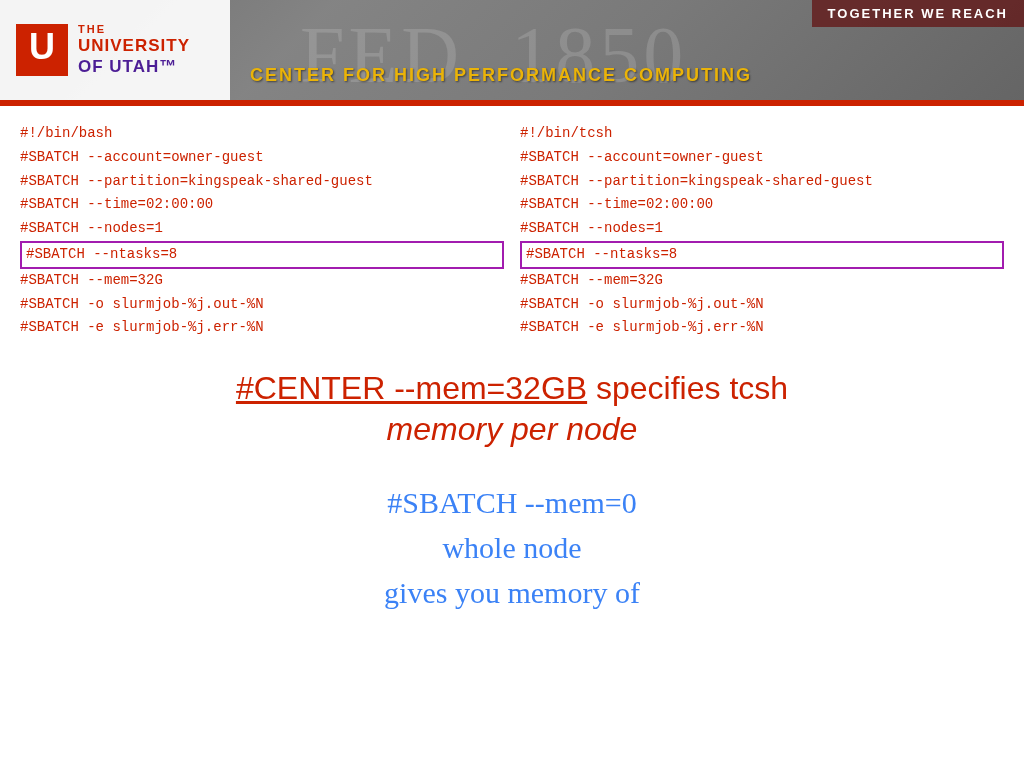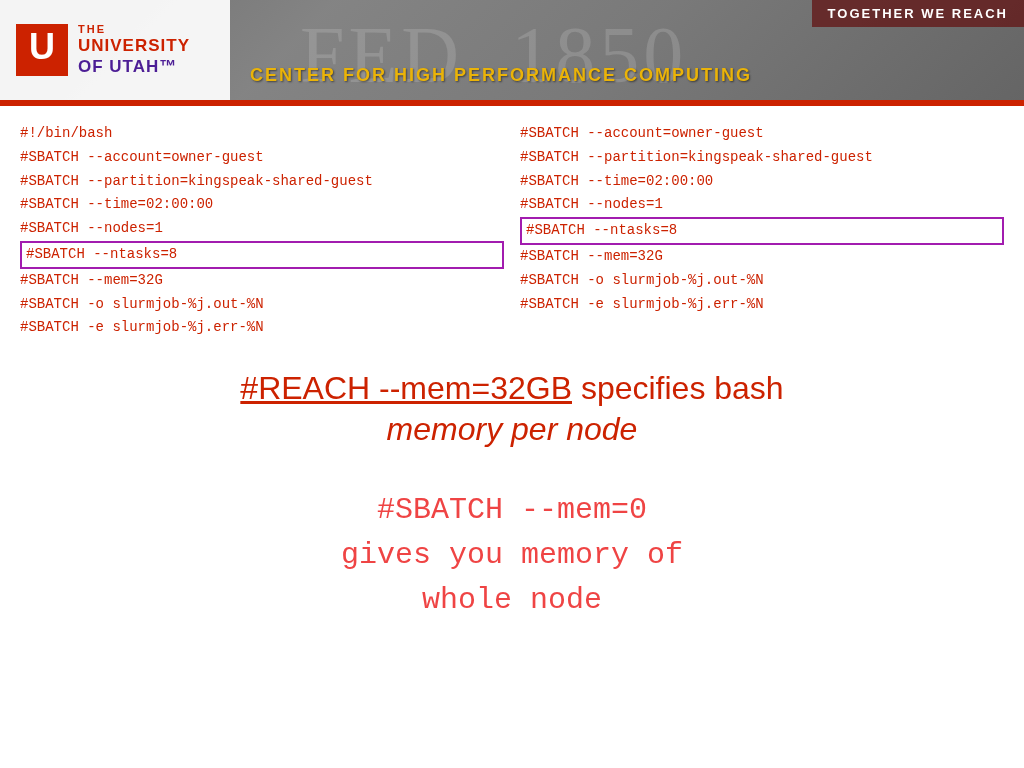--- a/index.html
+++ b/index.html
@@ -172,28 +172,28 @@
     }
 
     .explanation-line1 .normal {
       font-family: Arial, sans-serif;
     }
 
     .explanation-line2 {
       font-size: 32px;
       color: #cc2200;
       font-style: italic;
-      margin-bottom: 40px;
+      margin-bottom: 32px;
     }
 
     .explanation-block2 {
       font-size: 30px;
-      color: #ef4444;
+      color: #3b82f6;
       line-height: 1.5;
-      font-family: Liberation Mono, monospace;
+      font-family: Liberation Serif, serif;
     }
 
     
   </style>
 </head>
 <body>
 
 <div class="header">
   <div class="header-bg"></div>
   <div class="header-watermark">FED&nbsp;&nbsp;1850</div>
@@ -230,38 +230,39 @@
         <span class="code-line">#SBATCH --partition=kingspeak-shared-guest</span>
         <span class="code-line">#SBATCH --time=02:00:00</span>
         <span class="code-line">#SBATCH --nodes=1</span>
         <span class="code-line highlighted">#SBATCH --ntasks=8</span>
         <span class="code-line">#SBATCH --mem=32G</span>
         <span class="code-line">#SBATCH -o slurmjob-%j.out-%N</span>
         <span class="code-line">#SBATCH -e slurmjob-%j.err-%N</span>
       </div>
 
     <div class="code-col" id="right-col">
+        <span class="code-line">#!/bin/tcsh</span>
         <span class="code-line">#SBATCH --account=owner-guest</span>
         <span class="code-line">#SBATCH --partition=kingspeak-shared-guest</span>
         <span class="code-line">#SBATCH --time=02:00:00</span>
         <span class="code-line">#SBATCH --nodes=1</span>
         <span class="code-line highlighted">#SBATCH --ntasks=8</span>
         <span class="code-line">#SBATCH --mem=32G</span>
         <span class="code-line">#SBATCH -o slurmjob-%j.out-%N</span>
         <span class="code-line">#SBATCH -e slurmjob-%j.err-%N</span>
       </div>
   </div>
 
   <div class="explanation">
     <div class="explanation-line1">
-      <span class="underline">#REACH --mem=32GB</span><span class="normal"> specifies bash</span>
+      <span class="underline">#CENTER --mem=32GB</span><span class="normal"> specifies tcsh</span>
     </div>
     <div class="explanation-line2">
       <span>memory per node</span>
     </div>
     <div class="explanation-block2">
       <div>#SBATCH --mem=0</div>
+      <div>whole node</div>
       <div>gives you memory of</div>
-      <div>whole node</div>
     </div>
   </div>
 
 </div>
 
 </body></html>

